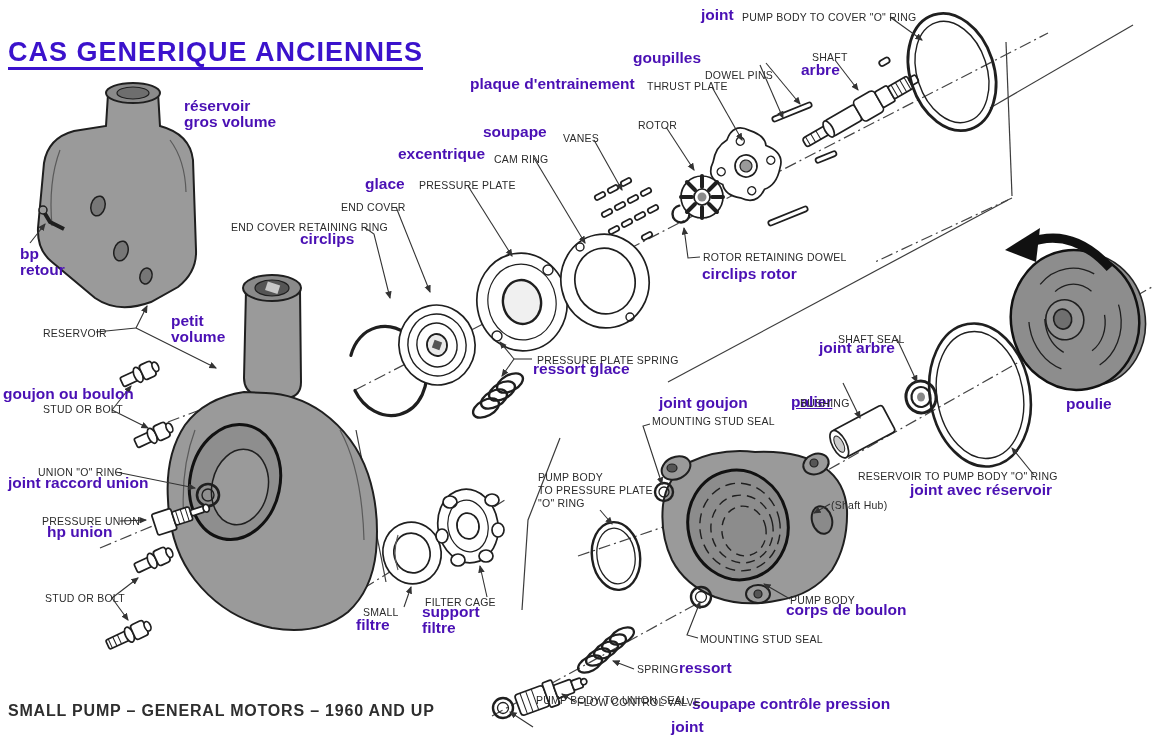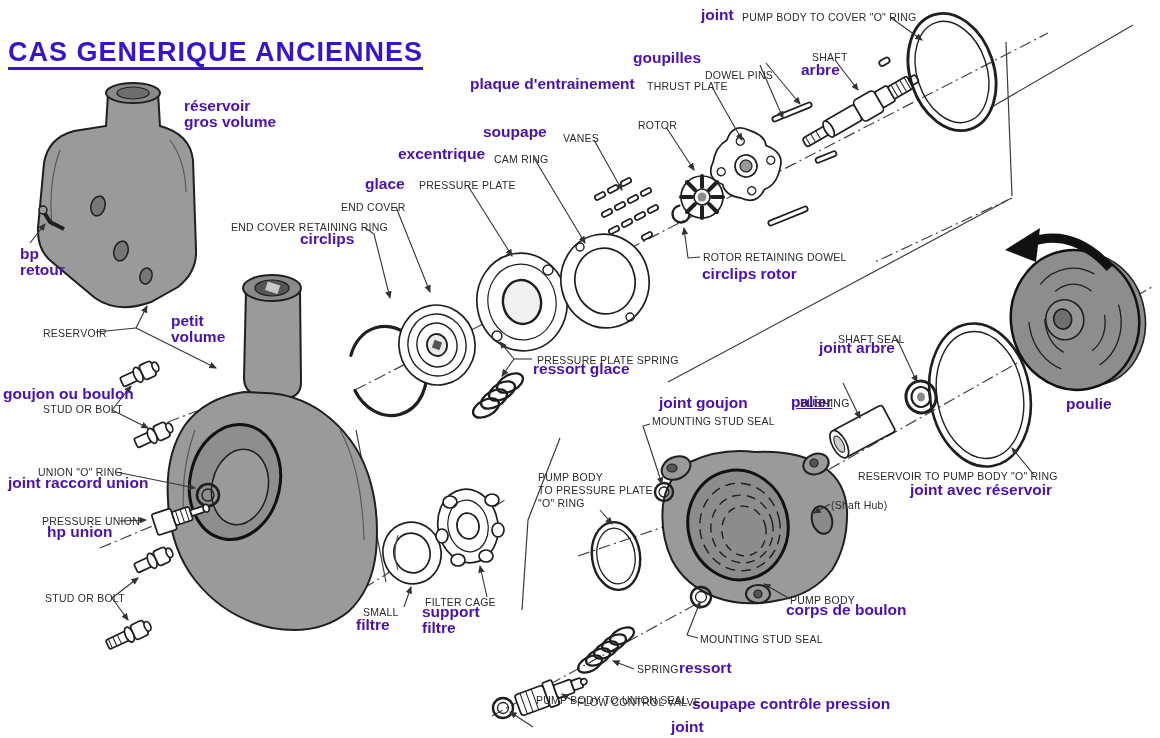--- a/index.html
+++ b/index.html
@@ -346,20 +346,21 @@
     <line x1="790" y1="599" x2="764" y2="584" marker-end="url(#ah)"></line>
     <polyline points="698,638 687,635 700,602" marker-end="url(#ah)"></polyline>
     <line x1="634" y1="669" x2="613" y2="661" marker-end="url(#ah)"></line>
     <line x1="575" y1="702" x2="562" y2="694" marker-end="url(#ah)"></line>
     <line x1="533" y1="727" x2="510" y2="712" marker-end="url(#ah)"></line>
     <line x1="30" y1="243" x2="45" y2="224" marker-end="url(#ah)"></line>
   </g>
 </svg>
 
 <div class="lbl title" style="left:8px;top:38px;">CAS GENERIQUE ANCIENNES</div>
+<div class="lbl caption" style="left:8px;top:703px;">SMALL PUMP – GENERAL MOTORS – 1960 AND UP</div>
 
 <div class="lbl fr" style="left:184px;top:98px;">réservoir
 gros volume</div>
 <div class="lbl fr" style="left:20px;top:246px;">bp
 retour</div>
 <div class="lbl fr" style="left:171px;top:313px;">petit
 volume</div>
 <div class="lbl fr" style="left:3px;top:386px;">goujon ou boulon</div>
 <div class="lbl fr" style="left:8px;top:475px;">joint raccord union</div>
 <div class="lbl fr" style="left:47px;top:524px;">hp union</div>

